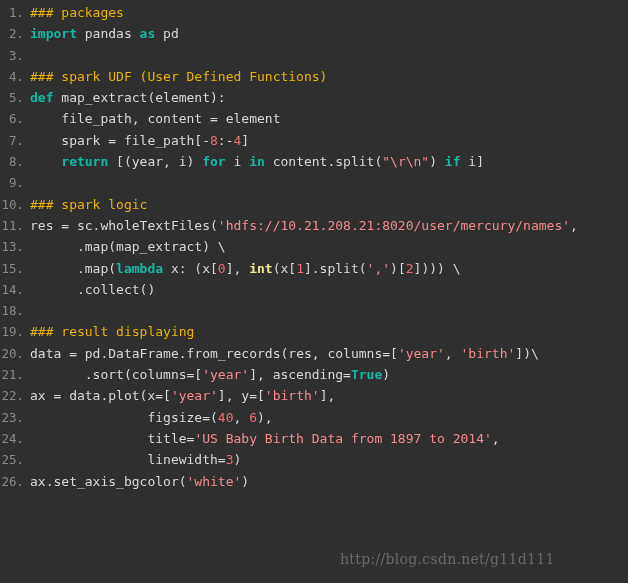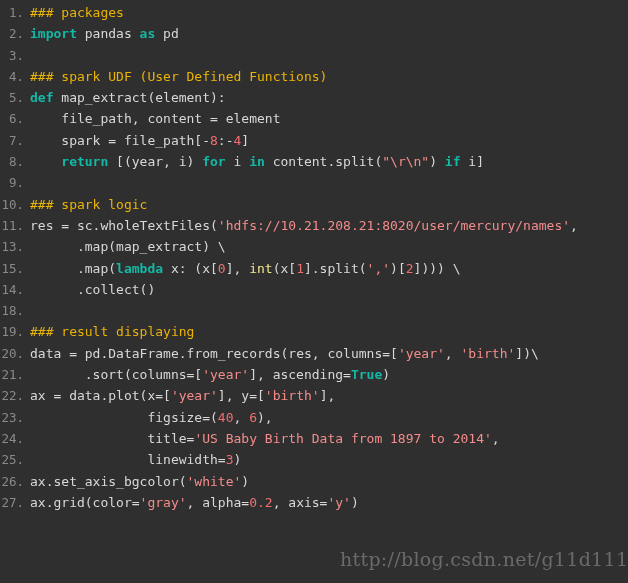--- a/index.html
+++ b/index.html
@@ -40,32 +40,32 @@
     font-size: 12.5px;
   }
   .lc {
     color: #d8d8d8;
     white-space: pre;
     flex: 1;
   }
   
   .tok-comment  { color: #eab308; }
   .tok-keyword  { color: #14b8a6; font-weight: bold; }
-  .tok-builtin  { color: #f2e88e; font-weight: normal; }
+  .tok-builtin  { color: #f2e88e; font-weight: bold; }
   .tok-string   { color: #f58c8c; }
   .tok-number   { color: #f07070; }
   .tok-plain    { color: #d8d8d8; }
 
   #watermark {
     position: absolute;
     left: 340px;
     top: 549px;
     color: #6a6a6a;
     font-family: "DejaVu Serif", "Liberation Serif", serif;
-    font-size: 19px;
+    font-size: 14px;
     letter-spacing: 0.3px;
     white-space: nowrap;
     user-select: none;
     pointer-events: none;
   }
 </style>
 </head>
 <body>
 
 <div id="code-viewer">
@@ -86,16 +86,15 @@
       <div class="code-line"><span class="ln">14.</span><span class="lc"><span class="tok-plain">      .collect()</span></span></div>
       <div class="code-line"><span class="ln">18.</span><span class="lc"></span></div>
       <div class="code-line"><span class="ln">19.</span><span class="lc"><span class="tok-comment">### result displaying</span></span></div>
       <div class="code-line"><span class="ln">20.</span><span class="lc"><span class="tok-plain">data = pd.</span><span class="tok-class_name">DataFrame</span><span class="tok-plain">.from_records(res, columns=[</span><span class="tok-string">'year'</span><span class="tok-plain">, </span><span class="tok-string">'birth'</span><span class="tok-plain">])\</span></span></div>
       <div class="code-line"><span class="ln">21.</span><span class="lc"><span class="tok-plain">       .sort(columns=[</span><span class="tok-string">'year'</span><span class="tok-plain">], ascending=</span><span class="tok-keyword">True</span><span class="tok-plain">)</span></span></div>
       <div class="code-line"><span class="ln">22.</span><span class="lc"><span class="tok-plain">ax = data.plot(x=[</span><span class="tok-string">'year'</span><span class="tok-plain">], y=[</span><span class="tok-string">'birth'</span><span class="tok-plain">],</span></span></div>
       <div class="code-line"><span class="ln">23.</span><span class="lc"><span class="tok-plain">               figsize=(</span><span class="tok-number">40</span><span class="tok-plain">, </span><span class="tok-number">6</span><span class="tok-plain">),</span></span></div>
       <div class="code-line"><span class="ln">24.</span><span class="lc"><span class="tok-plain">               title=</span><span class="tok-string">'US Baby Birth Data from 1897 to 2014'</span><span class="tok-plain">,</span></span></div>
       <div class="code-line"><span class="ln">25.</span><span class="lc"><span class="tok-plain">               linewidth=</span><span class="tok-number">3</span><span class="tok-plain">)</span></span></div>
       <div class="code-line"><span class="ln">26.</span><span class="lc"><span class="tok-plain">ax.set_axis_bgcolor(</span><span class="tok-string">'white'</span><span class="tok-plain">)</span></span></div>
-      <div class="code-line"><span class="ln">27.</span><span class="lc"><span class="tok-plain">ax.grid(color=</span><span class="tok-string">'gray'</span><span class="tok-plain">, alpha=</span><span class="tok-number">0.2</span><span class="tok-plain">, axis=</span><span class="tok-string">'y'</span><span class="tok-plain">)</span></span></div>
     </div>
   <div id="watermark">http://blog.csdn.net/g11d111</div>
 </div>
 
 </body></html>

